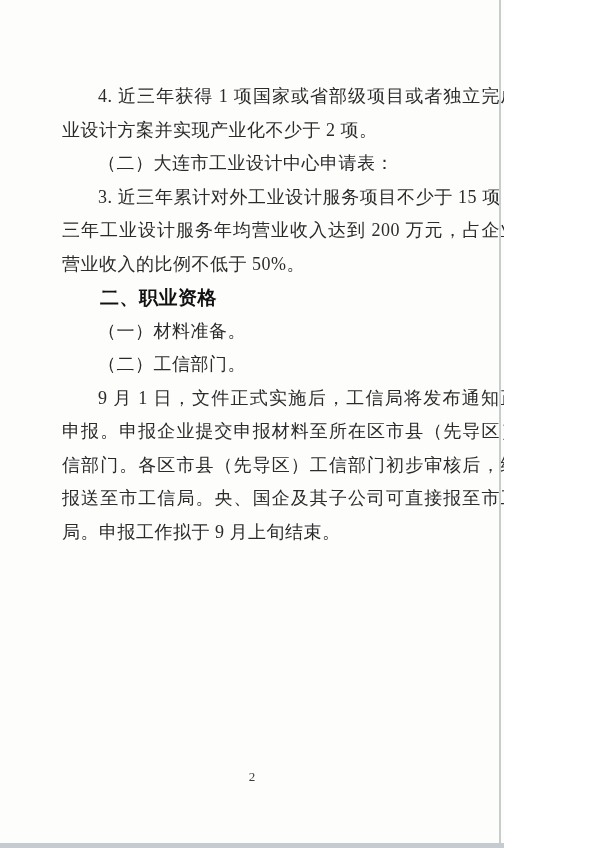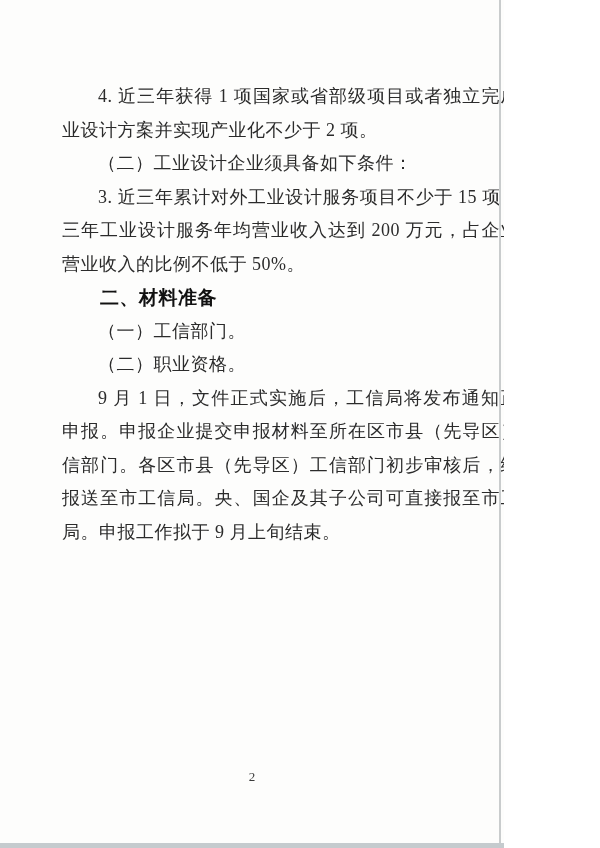--- a/index.html
+++ b/index.html
@@ -72,25 +72,25 @@
   }
 </style>
 </head>
 <body>
 
 <div class="page">
 
   <div class="content">
 
   <p class="para">4. 近三年获得 1 项国家或省部级项目或者独立完成工业设计方案并实现产业化不少于 2 项。</p>
-      <p class="para">（二）工业设计企业须具备如下条件：</p>
+      <p class="para">（二）大连市工业设计中心申请表：</p>
       <p class="para">3. 近三年累计对外工业设计服务项目不少于 15 项；近三年工业设计服务年均营业收入达到 200 万元，占企业总营业收入的比例不低于 50%。</p>
-      <p class="heading">二、材料准备</p>
-      <p class="para">（一）工信部门。</p>
-      <p class="para">（二）职业资格。</p>
+      <p class="heading">二、职业资格</p>
+      <p class="para">（一）材料准备。</p>
+      <p class="para">（二）工信部门。</p>
       <p class="para">9 月 1 日，文件正式实施后，工信局将发布通知正式申报。申报企业提交申报材料至所在区市县（先导区）工信部门。各区市县（先导区）工信部门初步审核后，统一报送至市工信局。央、国企及其子公司可直接报至市工信局。申报工作拟于 9 月上旬结束。</p>
     </div>
 
   <div class="page-number">2</div>
 
   <div class="scan-edge-right"></div>
   <div class="scan-edge-bottom"></div>
 
 </div>
 

